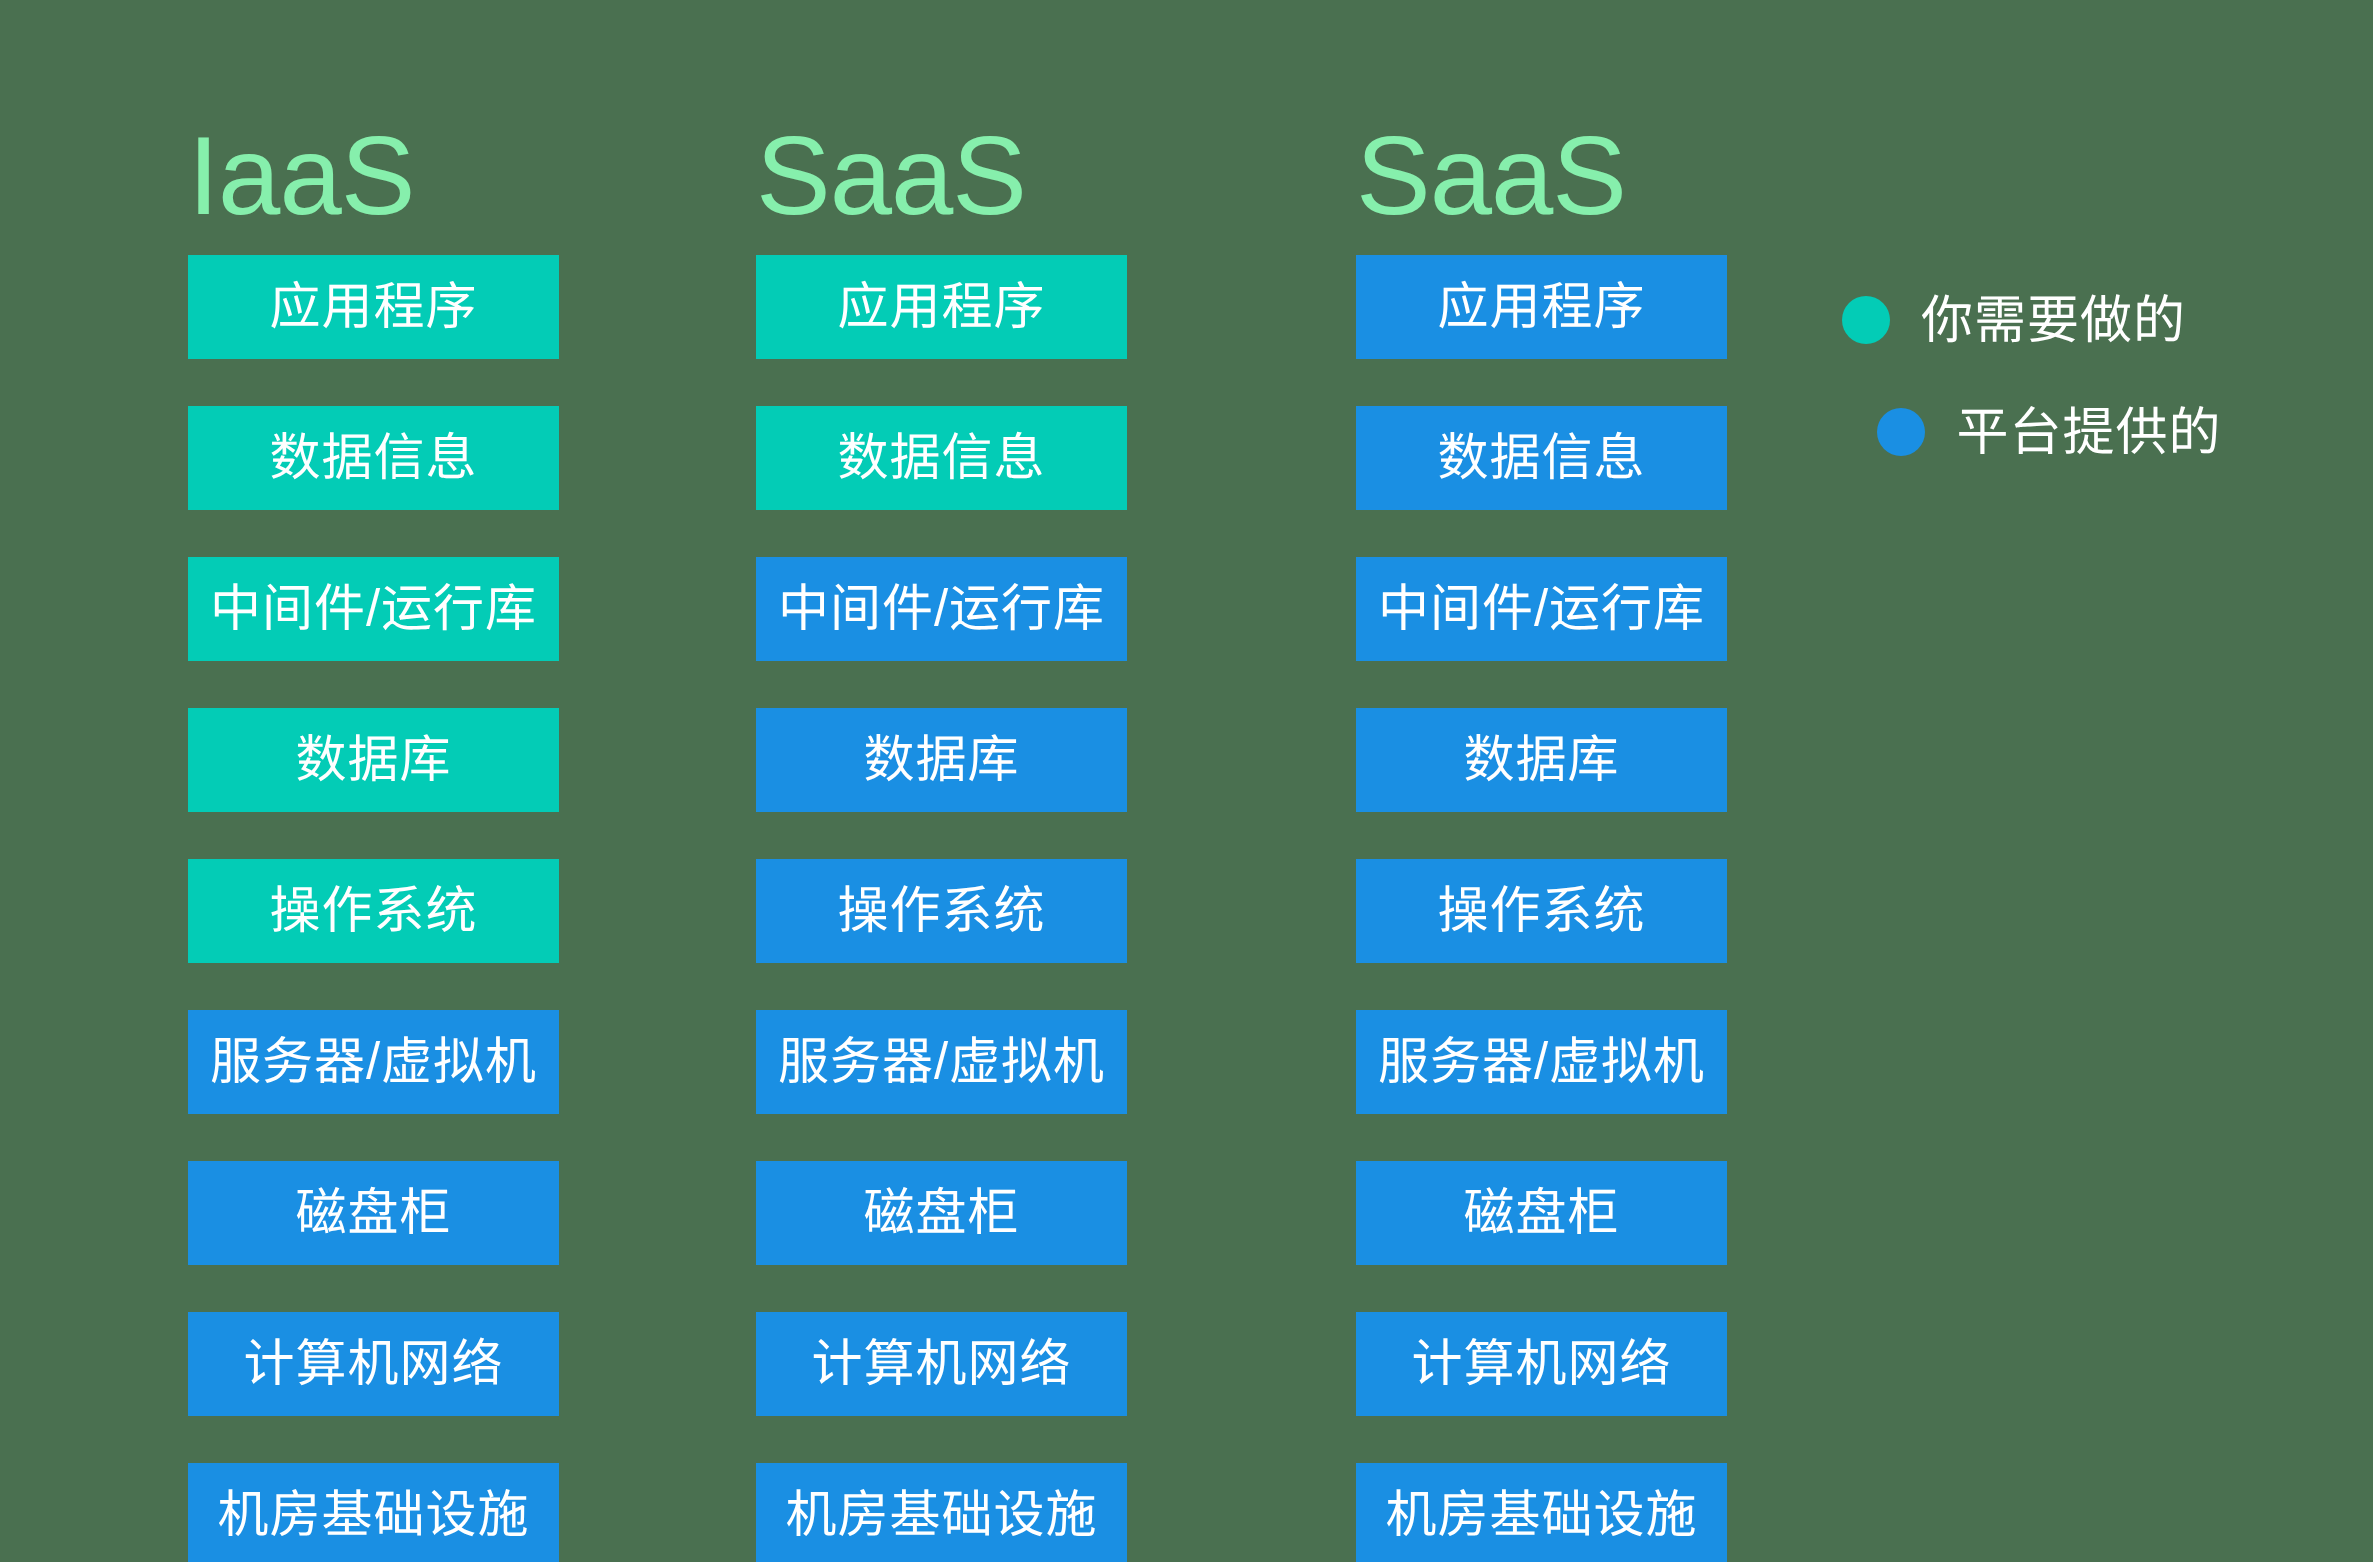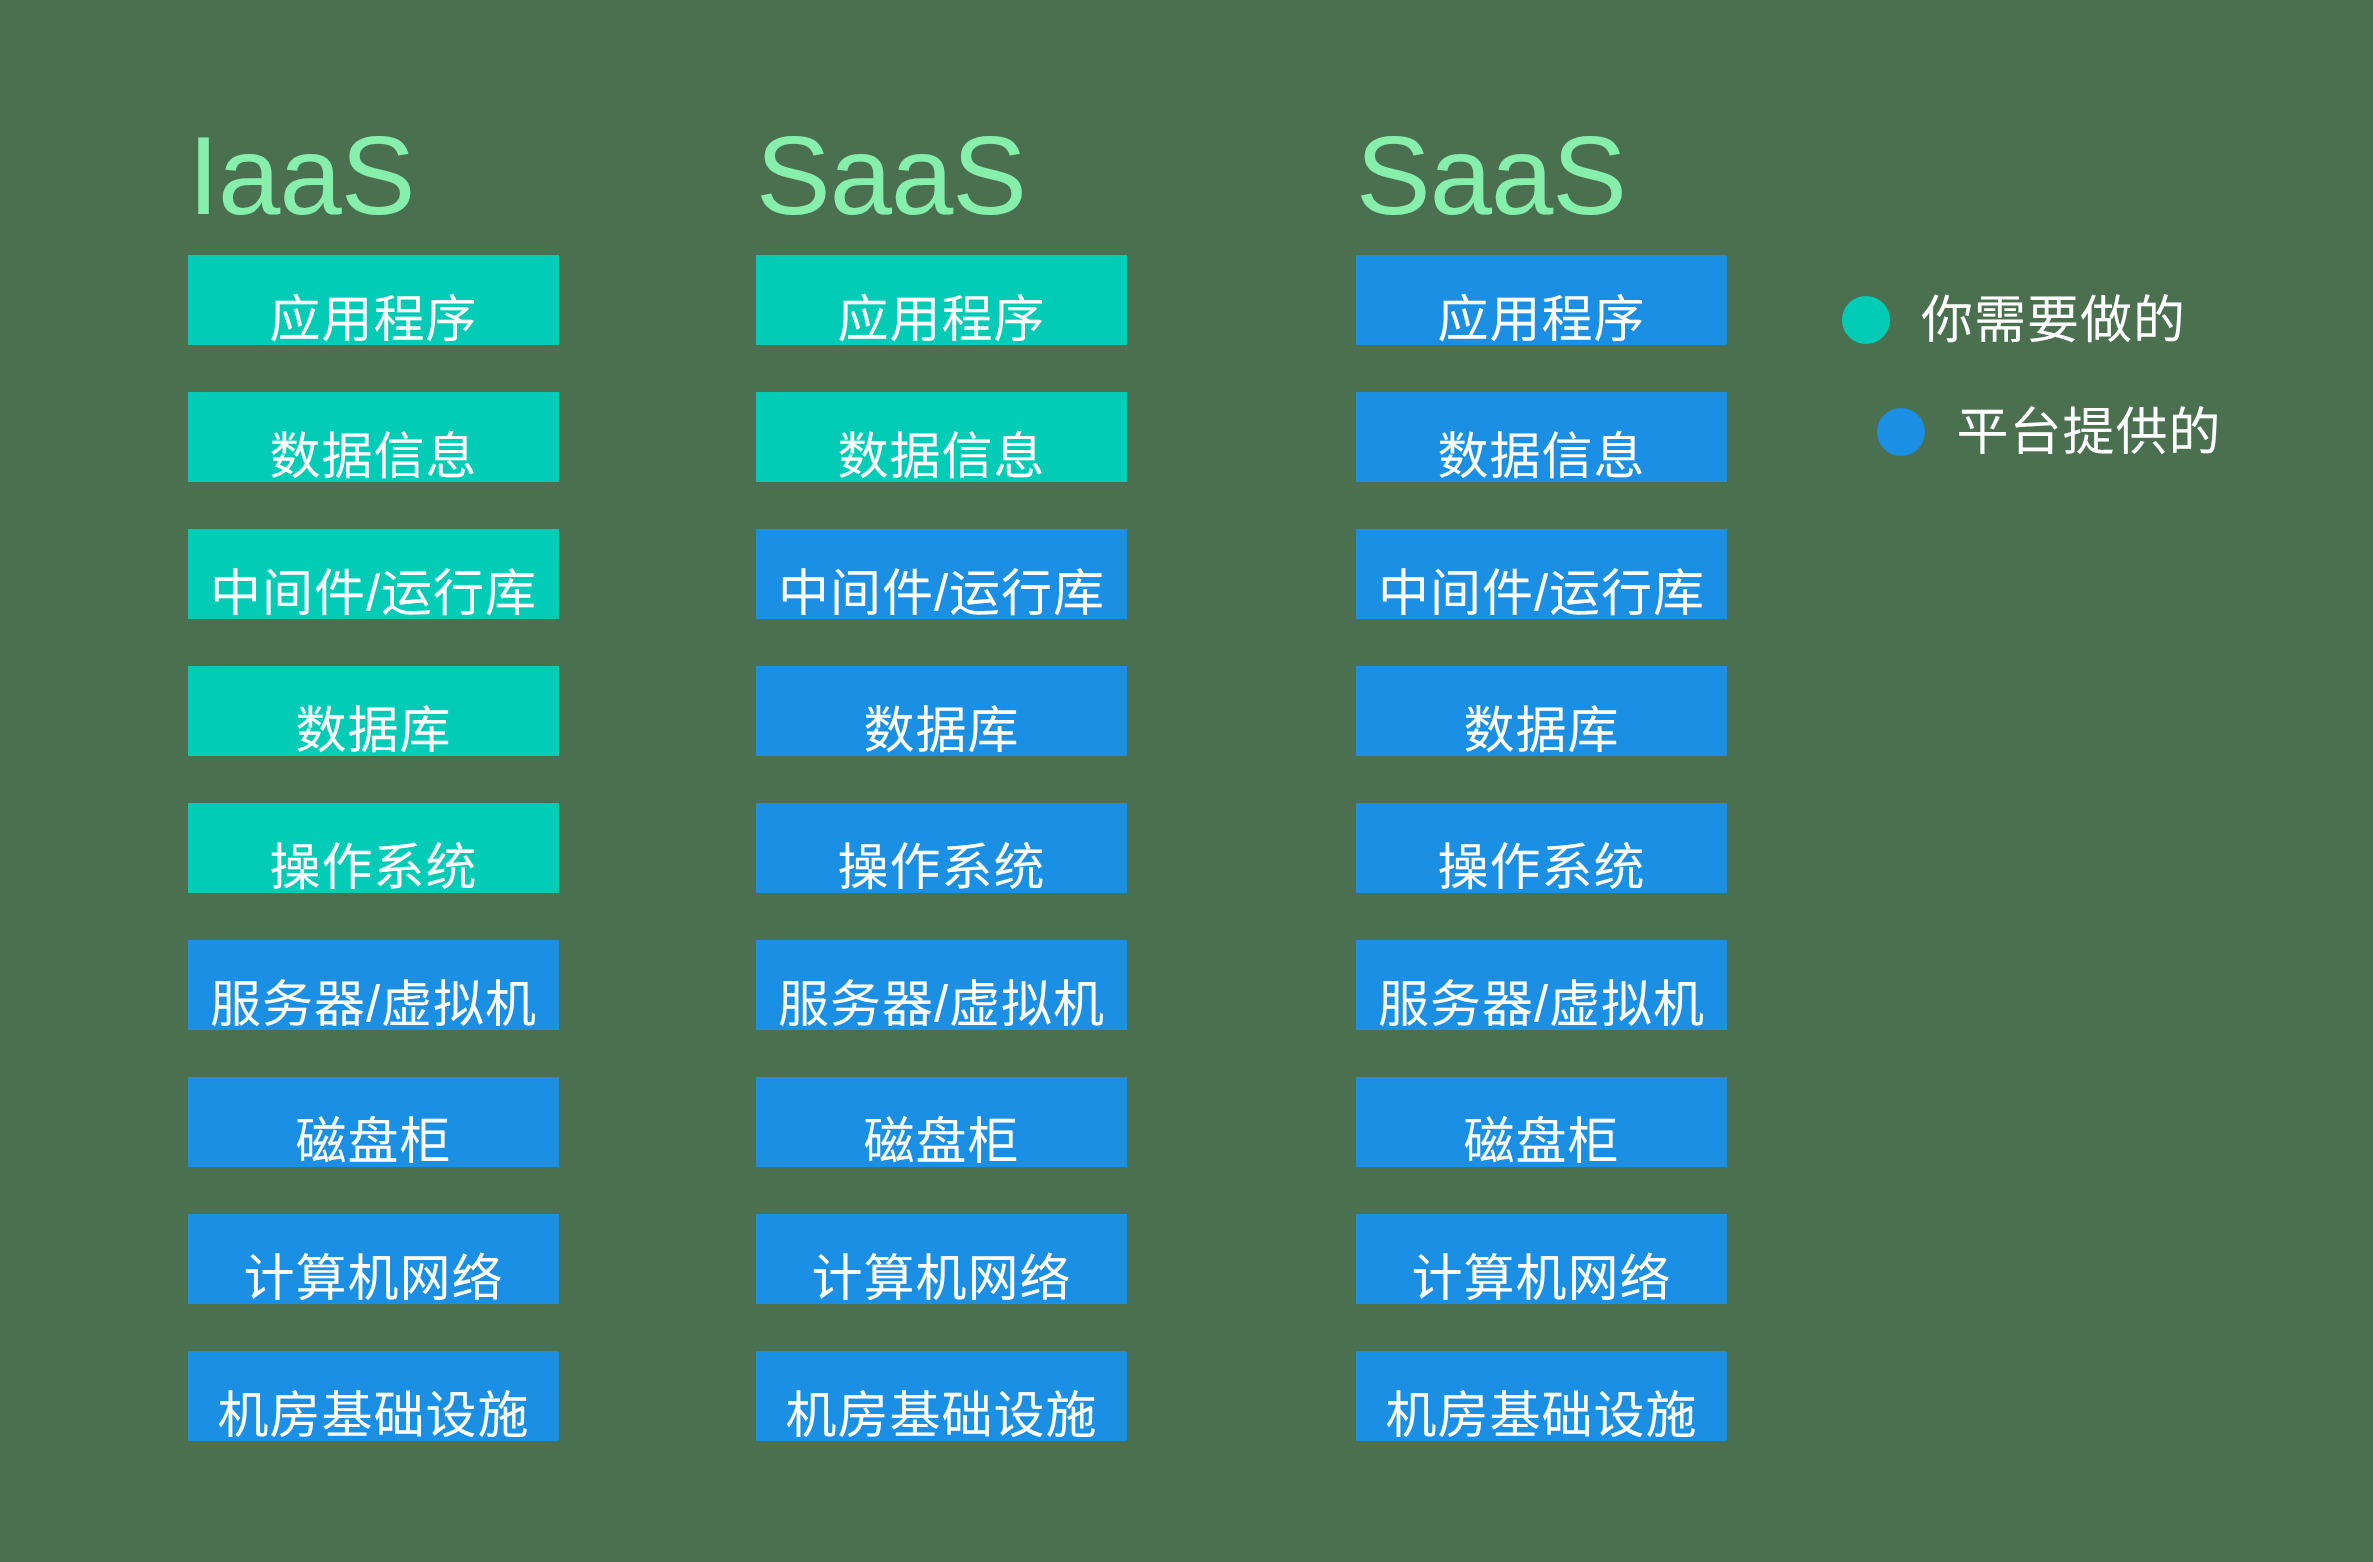--- a/index.html
+++ b/index.html
@@ -44,24 +44,24 @@
     letter-spacing: -1px;
     white-space: nowrap;
     user-select: none;
   }
 
   .layer-stack {
     margin-top: 8.7px;
   }
 
   .layer {
-    height: 90px;
+    height: 104px;
     margin-bottom: 47px;
     display: flex;
-    align-items: flex-end;
+    align-items: center;
     justify-content: center;
     box-sizing: border-box;
   }
   .layer:last-child { margin-bottom: 9px; }
 
   .layer-label {
     font-size: 51px;
     line-height: 1;
     color: #ffffff;
     white-space: nowrap;

